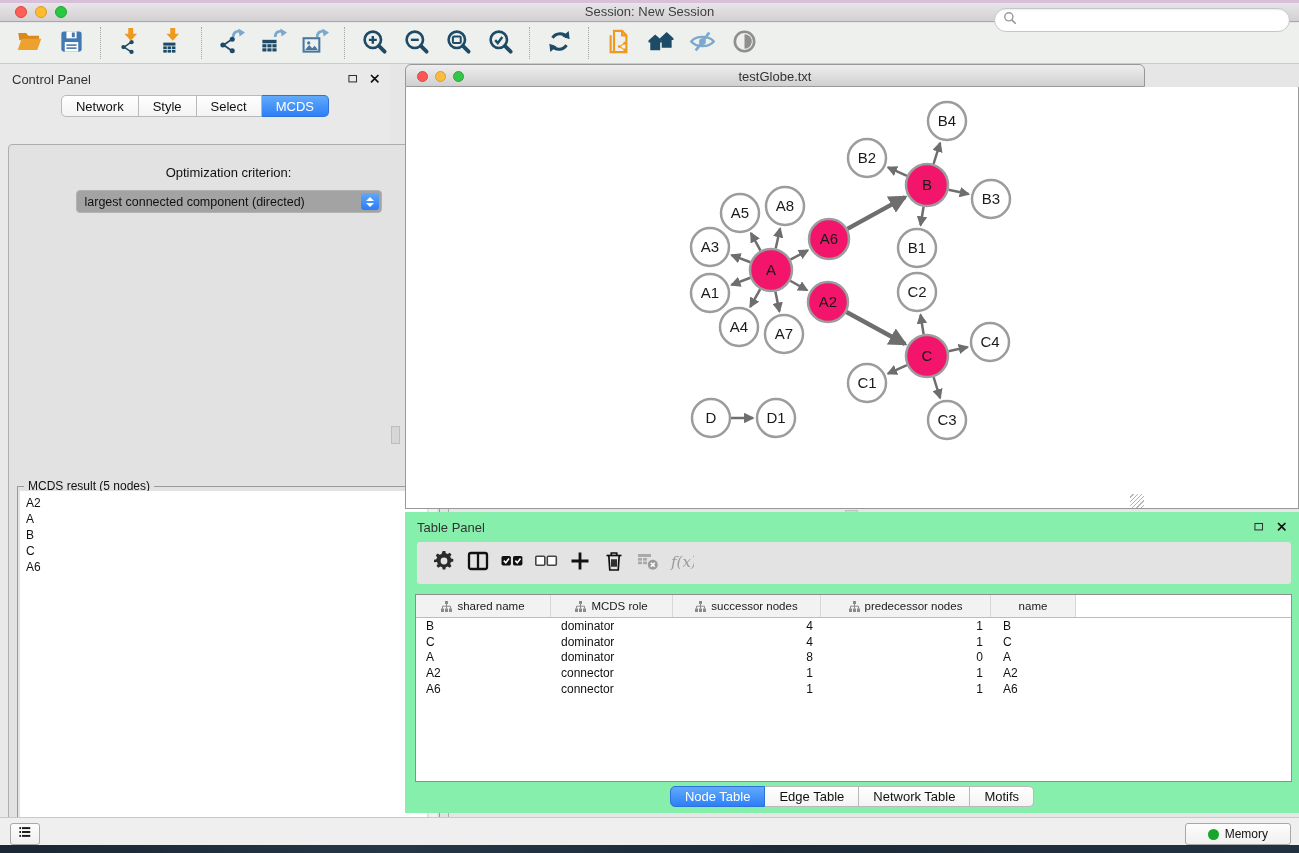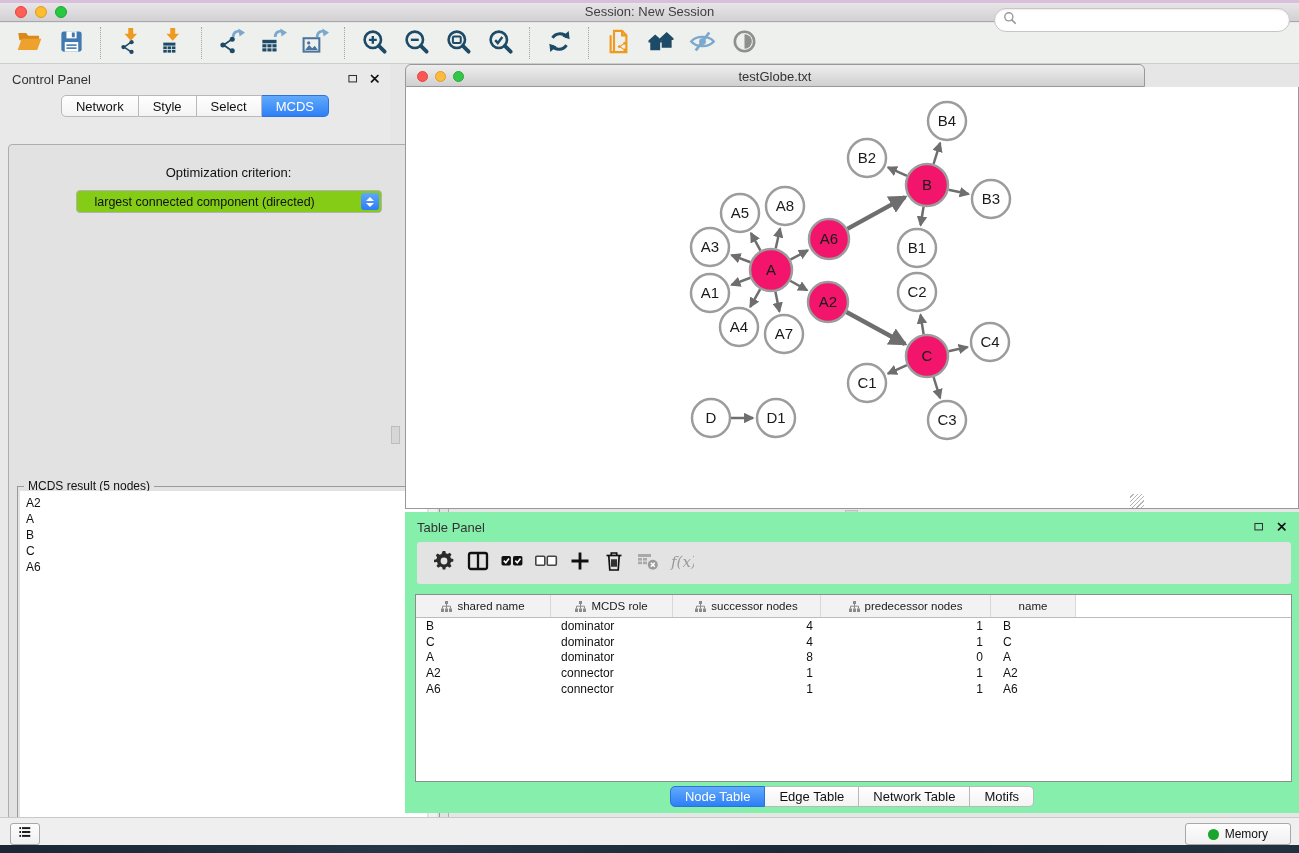--- a/index.html
+++ b/index.html
@@ -28,21 +28,21 @@
   .panel-head{position:absolute;left:12px;top:8px;font-size:13px;color:#333;}
   .panel-ctrls{position:absolute;right:6px;top:6px;display:flex;gap:4px;}
   .panel-ctrl{width:18px;height:18px;display:flex;align-items:center;justify-content:center;}
   .cp-tabs{position:absolute;left:0;top:31px;width:390px;display:flex;justify-content:center;z-index:2;}
   .seg{height:22px;padding:0 14px;background:linear-gradient(#ffffff,#f3f3f3);border:1px solid #b9b9b9;border-left:none;font-size:13px;color:#111;display:flex;align-items:center;cursor:default;}
   .seg:first-child{border-left:1px solid #b9b9b9;border-radius:5px 0 0 5px;}
   .seg:last-child{border-radius:0 5px 5px 0;}
   .seg.active{background:linear-gradient(#62aafa,#2d7ff7);color:#fff;border-color:#2d72da;}
   .cp-body{position:absolute;left:8px;top:52px;width:441px;height:684px;background:#e2e2e2;border:1px solid #adadad;border-radius:4px;margin-top:28px;}
   .crit-label{margin-top:20px;text-align:center;font-size:13px;color:#111;}
-  .mac-select{margin:10px auto 0 auto;width:306px;height:23px;background:#84cc16;border:1px solid #b2b2b2;border-radius:4px;position:relative;font-size:12.5px;color:#111;display:flex;align-items:center;padding-left:18px;}
+  .mac-select{margin:10px auto 0 auto;width:306px;height:23px;background:#a3a3a3;border:1px solid #b2b2b2;border-radius:4px;position:relative;font-size:12.5px;color:#111;display:flex;align-items:center;padding-left:8px;}
   .stepper{position:absolute;right:2px;top:2px;bottom:2px;width:18px;background:linear-gradient(#60a8fb,#2e7cf7);border-radius:3px;display:flex;flex-direction:column;align-items:center;justify-content:center;gap:2px;}
   .tri-up{width:0;height:0;border-left:4px solid transparent;border-right:4px solid transparent;border-bottom:4px solid #fff;}
   .tri-down{width:0;height:0;border-left:4px solid transparent;border-right:4px solid transparent;border-top:4px solid #fff;}
   .cp-buttons{margin-top:14px;display:flex;justify-content:center;gap:14px;}
   .mac-btn{height:21px;padding:0 14px;background:linear-gradient(#ffffff,#f1f1f1);border:1px solid #b8b8b8;border-radius:4px;font-size:13px;color:#111;font-family:"Liberation Sans",sans-serif;}
   .result-fieldset{position:absolute;left:8px;top:341px;right:8px;height:338px;border:1px solid #9a9a9a;}
   .result-legend{position:absolute;left:6px;top:-8px;background:#e2e2e2;padding:0 4px;font-size:12px;color:#111;}
   .result-list{position:absolute;left:2px;top:4px;right:11px;bottom:2px;background:#fff;border-right:1px solid #e0e0e0;padding:4px 0 0 6px;font-size:12px;color:#111;overflow:hidden;}
   .result-list .list-item{line-height:16px;}
   .result-scroll{position:absolute;top:4px;right:2px;bottom:2px;width:9px;background:#f1f1f1;border-left:1px solid #e3e3e3;}

